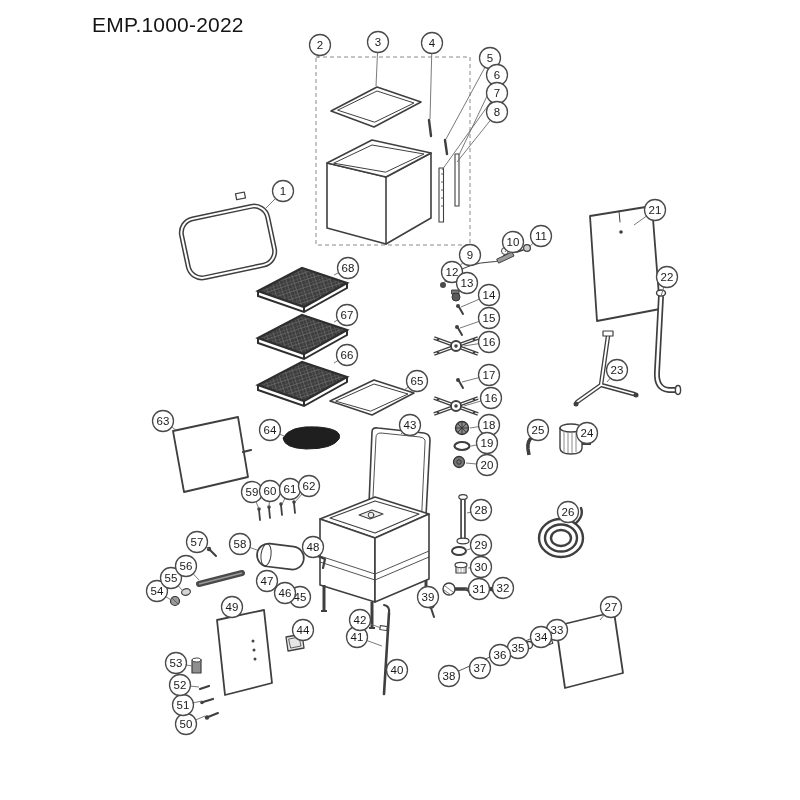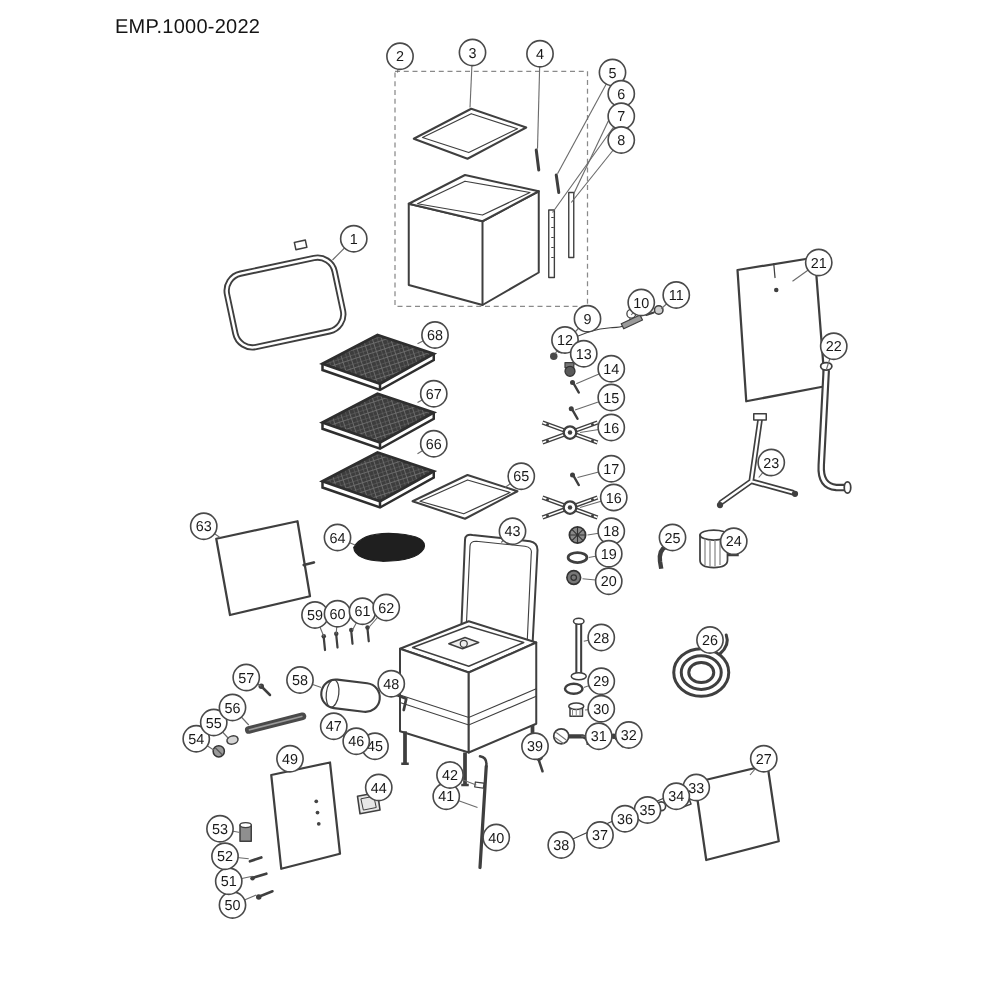--- a/index.html
+++ b/index.html
@@ -1,18 +1,18 @@
 <!DOCTYPE html>
 <html><head>
 <meta charset="utf-8">
 <style>
   html,body{margin:0;padding:0;background:#ffffff;}
   .stage{position:relative;width:800px;height:800px;background:#ffffff;overflow:hidden;
          font-family:"Liberation Sans",sans-serif;}
-  .title{position:absolute;left:92px;top:13px;font-size:16px;color:#141414;letter-spacing:.2px;}
+  .title{position:absolute;left:92px;top:13px;font-size:21px;color:#141414;letter-spacing:.2px;}
   svg.diagram{position:absolute;left:0;top:0;}
   .part{fill:none;stroke:#3f3f3f;stroke-width:1.6;stroke-linejoin:round;stroke-linecap:round;}
   .fillw{fill:#ffffff;}
   .dash{fill:none;stroke:#8a8a8a;stroke-width:1;stroke-dasharray:4 3;}
   .bubble{fill:#ffffff;stroke:#4a4a4a;stroke-width:1.3;}
   .leader{stroke:#6b6b6b;stroke-width:0.9;}
   .num{font-family:"Liberation Sans",sans-serif;font-size:11.5px;fill:#1a1a1a;text-anchor:middle;}
 </style>
 </head>
 <body>

